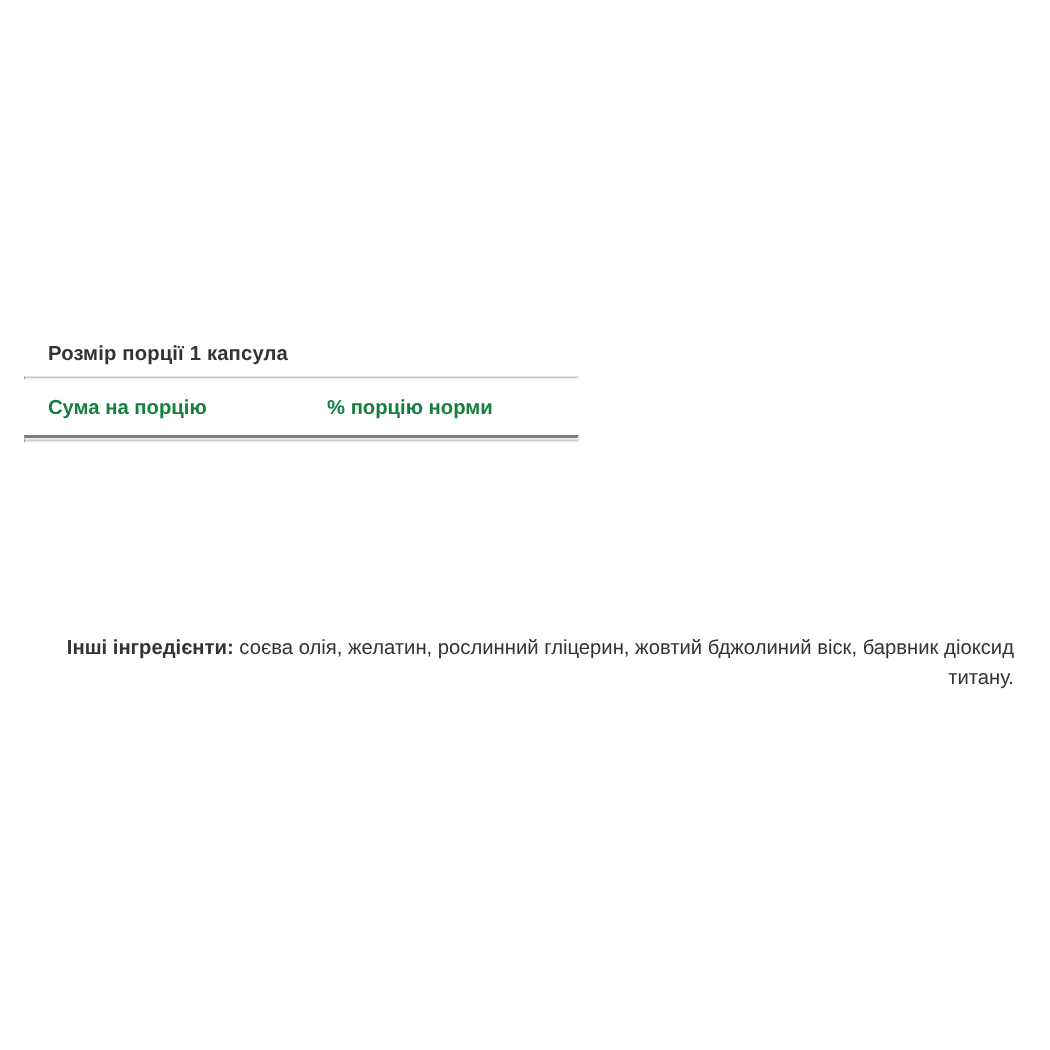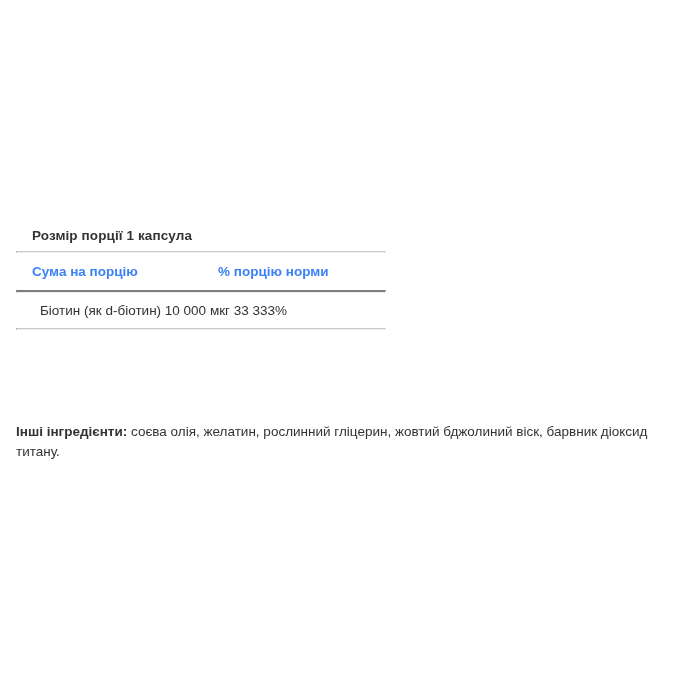--- a/index.html
+++ b/index.html
@@ -47,21 +47,21 @@
     border-top: 2px solid #7d7d7d;
     width: 368px;
     margin: 0;
   }
 
   .amount-row {
     display: flex;
     align-items: baseline;
     font-size: 13.5px;
     font-weight: bold;
-    color: #3b82f6;
+    color: #15803d;
     padding: 11px 0 11px 16px;
   }
   .amount-row .amount-label {
     width: 186px;
     flex: 0 0 186px;
   }
   .amount-row .dv-label {
     flex: 0 0 auto;
   }
 
@@ -73,21 +73,21 @@
 
   .body-block {
     position: absolute;
     left: 16px;
     width: 660px;
     font-size: 13.5px;
     line-height: 20px;
     color: #333333;
   }
   .body-block.directions { top: 354px; }
-  .body-block.other { top: 422px; }
+  .body-block.other { top: 422px; text-align: right; }
 
   .body-block b {
     font-weight: bold;
   }
 </style>
 </head>
 <body>
 
 <div class="page">
 
@@ -97,21 +97,20 @@
 
     <hr class="rule-thin">
 
     <div class="amount-row">
       <span class="amount-label">Сума на порцію</span>
       <span class="dv-label">% порцію норми</span>
     </div>
 
     <hr class="rule-medium">
 
-    <div class="nutrient-row">Біотин (як d-біотин) 10 000 мкг 33 333%</div>
 
     <hr class="rule-thin">
 
   </div>
 
 
   <div class="body-block other">
     <b>Інші інгредієнти:</b><span> соєва олія, желатин, рослинний гліцерин, жовтий бджолиний віск, барвник діоксид титану.</span>
   </div>
 

